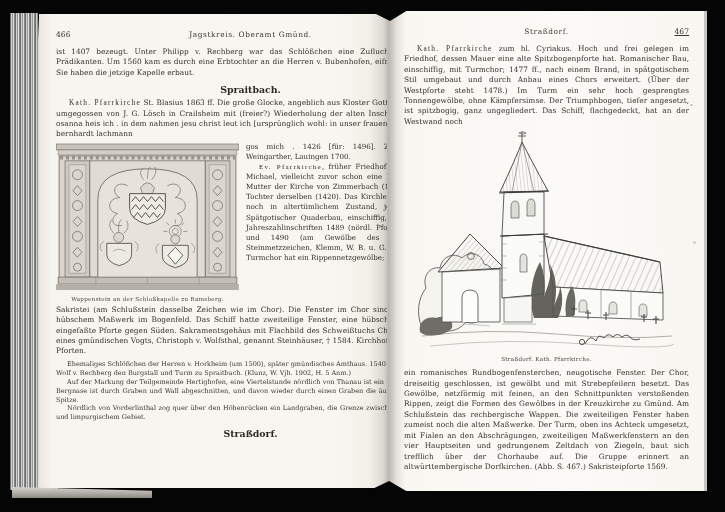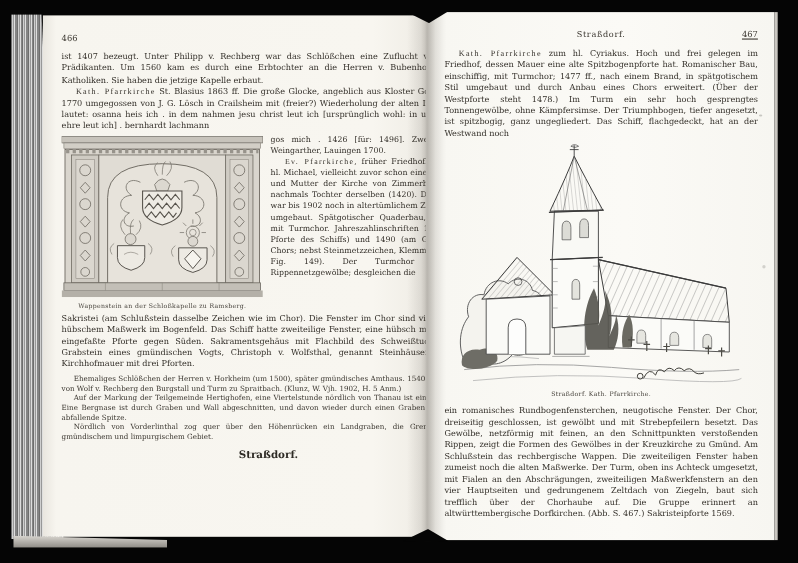--- a/index.html
+++ b/index.html
@@ -11,20 +11,21 @@
   
   .page-stack{
     position:absolute;left:10px;top:13px;width:48px;height:477px;
     background:repeating-linear-gradient(90deg,
       #6e6e6e 0 1px,#cfcfcf 1px 2px,#989898 2px 3px,#dedede 3px 4px,#858585 4px 5px);
     clip-path:polygon(0 0,58% 0,100% 100%,0 100%);
   }
   .left-page{
     position:absolute;left:39px;top:14px;width:408px;height:474px;
     background:linear-gradient(90deg,#e9e6df 0,#f7f5ef 12px,#f8f6f0 300px,#efece5 348px);
+    padding-left:13px;
   }
   .right-page{
     position:absolute;left:387px;top:11px;width:317px;height:480px;
     background:linear-gradient(90deg,#e6e3dc 0,#f8f7f2 16px,#fbfaf6 180px,#f7f6f1 317px);
   }
   .page-edge-right{position:absolute;left:704px;top:11px;width:3px;height:480px;background:#c9c6c0;}
   .gutter{
     position:absolute;left:370px;top:10px;width:36px;height:482px;pointer-events:none;
     background:linear-gradient(90deg,rgba(50,45,38,0) 0,rgba(50,45,38,.10) 35%,rgba(50,45,38,.25) 52%,rgba(50,45,38,.08) 72%,rgba(50,45,38,0) 100%);
   }
@@ -58,24 +59,26 @@
 </head>
 <body>
 
 <div>
   <div class="page-stack"></div>
 
   <div class="left-page">
     <div class="pad">
       <div class="runrow">
         <span class="pagenum-l">466</span>
+        <span class="runhead">Jagstkreis. Oberamt Gmünd.</span>
       </div>
 
       <p class="body">ist 1407 bezeugt. Unter Philipp v. Rechberg war das Schlößchen eine Zuflucht vertriebener Prädikanten. Um 1560 kam es durch eine Erbtochter an die Herren v. Bubenhofen, eifrige Katholiken. Sie haben die jetzige Kapelle erbaut.</p>
 
+      <h2 class="heading">Spraitbach.</h2>
 
       <p class="body indent"><span class="lead">Kath. Pfarrkirche</span><span> St. Blasius 1863 ff. Die große Glocke, angeblich aus Kloster Gotteszell, ist 1770 umgegossen von J. G. Lösch in Crailsheim mit (freier?) Wiederholung der alten Inschrift; sie lautet: osanna heis ich . in dem nahmen jesu christ leut ich [ursprünglich wohl: in unser frauen ehre leut ich] . bernhardt lachmann</span></p>
 
       <div class="figrow">
         <figure class="figbox" style="margin:0">
 
           <svg width="183" height="152" viewBox="0 0 184 153" aria-hidden="true">
             <rect x="3" y="14" width="178" height="126" fill="#d9d5cd" stroke="#6a665e" stroke-width="0.8"></rect>
             <g>
               <rect x="0" y="2" width="184" height="6" fill="#c7c3bb" stroke="#6a665e" stroke-width="0.6"></rect>

